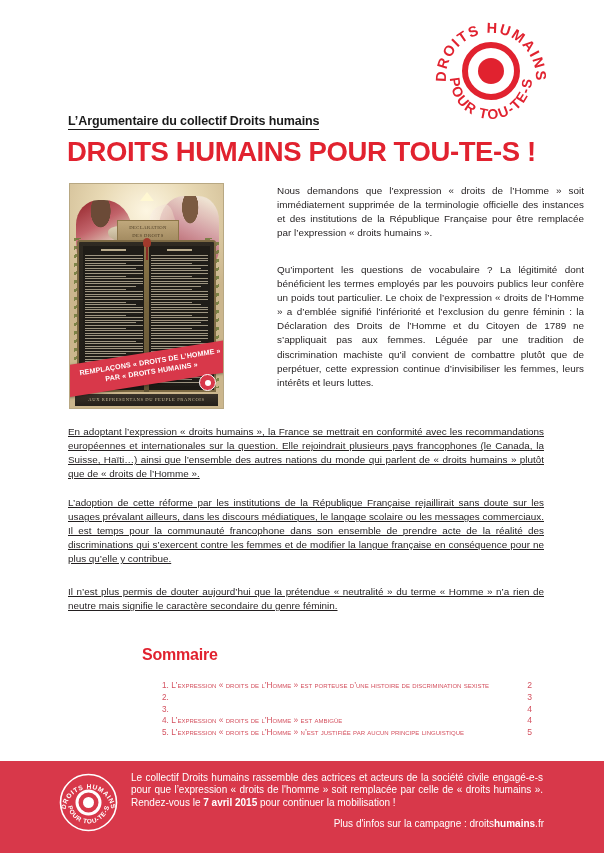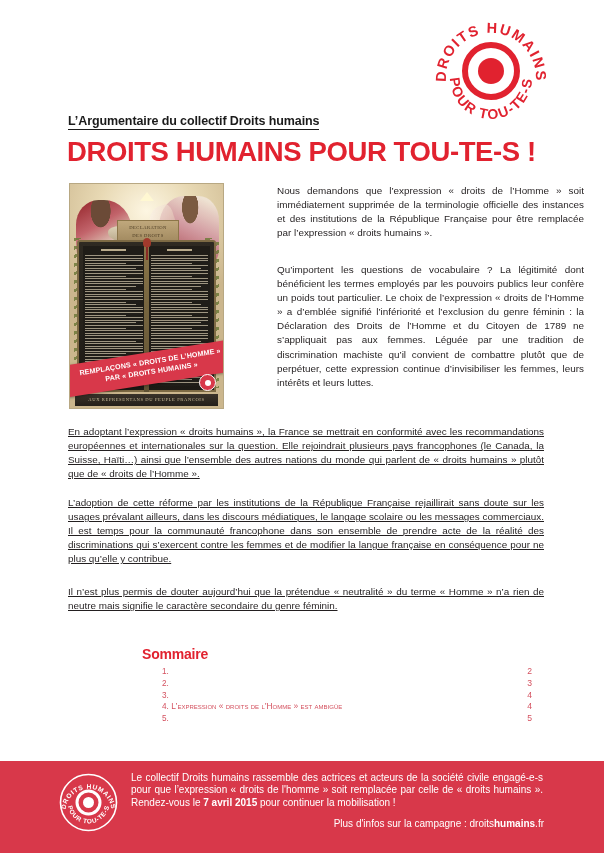--- a/index.html
+++ b/index.html
@@ -248,25 +248,25 @@
   .p5 { top: 585px; }
 
   
   .sommaire {
     position: absolute;
     top: 646px;
     left: 142px;
     width: 390px;
   }
   .sommaire h2 {
-    font-size: 14px;
+    font-size: 16px;
     font-weight: bold;
     color: #e1222f;
     letter-spacing: -0.2px;
-    margin-bottom: 4px;
+    margin-bottom: 16px;
   }
   .toc-list { list-style: none; padding-left: 20px; }
   .toc-row {
     display: flex;
     align-items: baseline;
     color: #d4515f;
     font-size: 7.4px;
     line-height: 11.8px;
     white-space: nowrap;
   }
@@ -478,20 +478,21 @@
 <p class="para p-col p2">Qu’importent les questions de vocabulaire ? La légitimité dont bénéficient les termes employés par les pouvoirs publics leur confère un poids tout particulier. Le choix de l’expression « droits de l’Homme » a d’emblée signifié l’infériorité et l’exclusion du genre féminin : la Déclaration des Droits de l’Homme et du Citoyen de 1789 ne s’appliquait pas aux femmes. Léguée par une tradition de discrimination machiste qu’il convient de combattre plutôt que de perpétuer, cette expression continue d’invisibiliser les femmes, leurs intérêts et leurs luttes.</p>
 <p class="para p-full p3">En adoptant l’expression « droits humains », la France se mettrait en conformité avec les recommandations européennes et internationales sur la question. Elle rejoindrait plusieurs pays francophones (le Canada, la Suisse, Haïti…) ainsi que l’ensemble des autres nations du monde qui parlent de « droits humains » plutôt que de « droits de l’Homme ».</p>
 <p class="para p-full p4">L’adoption de cette réforme par les institutions de la République Française rejaillirait sans doute sur les usages prévalant ailleurs, dans les discours médiatiques, le langage scolaire ou les messages commerciaux. Il est temps pour la communauté francophone dans son ensemble de prendre acte de la réalité des discriminations qui s’exercent contre les femmes et de modifier la langue française en conséquence pour ne plus qu’elle y contribue.</p>
 <p class="para p-full p5">Il n’est plus permis de douter aujourd’hui que la prétendue « neutralité » du terme « Homme » n’a rien de neutre mais signifie le caractère secondaire du genre féminin.</p>
 
 <div class="sommaire">
   <h2>Sommaire</h2>
   <ul class="toc-list">
     <li class="toc-row">
       <span class="toc-num">1.</span>
+      <span class="toc-text toc-cap">L’expression « droits de l’Homme » est porteuse d’une histoire de discrimination sexiste</span>
       <span class="toc-fill"></span>
       <span class="toc-page">2</span>
     </li>
     <li class="toc-row">
       <span class="toc-num">2.</span>
       <span class="toc-fill"></span>
       <span class="toc-page">3</span>
     </li>
     <li class="toc-row">
       <span class="toc-num">3.</span>
@@ -499,20 +500,21 @@
       <span class="toc-page">4</span>
     </li>
     <li class="toc-row">
       <span class="toc-num">4.</span>
       <span class="toc-text toc-cap">L’expression « droits de l’Homme » est ambigüe</span>
       <span class="toc-fill"></span>
       <span class="toc-page">4</span>
     </li>
     <li class="toc-row">
       <span class="toc-num">5.</span>
+      <span class="toc-text toc-cap">L’expression « droits de l’Homme » n’est justifiée par aucun principe linguistique</span>
       <span class="toc-fill"></span>
       <span class="toc-page">5</span>
     </li>
   </ul>
 </div>
 
 <div class="footer">
   <div class="footer-logo">
     <svg viewBox="0 0 63 63" xmlns="http://www.w3.org/2000/svg">
       <defs>

